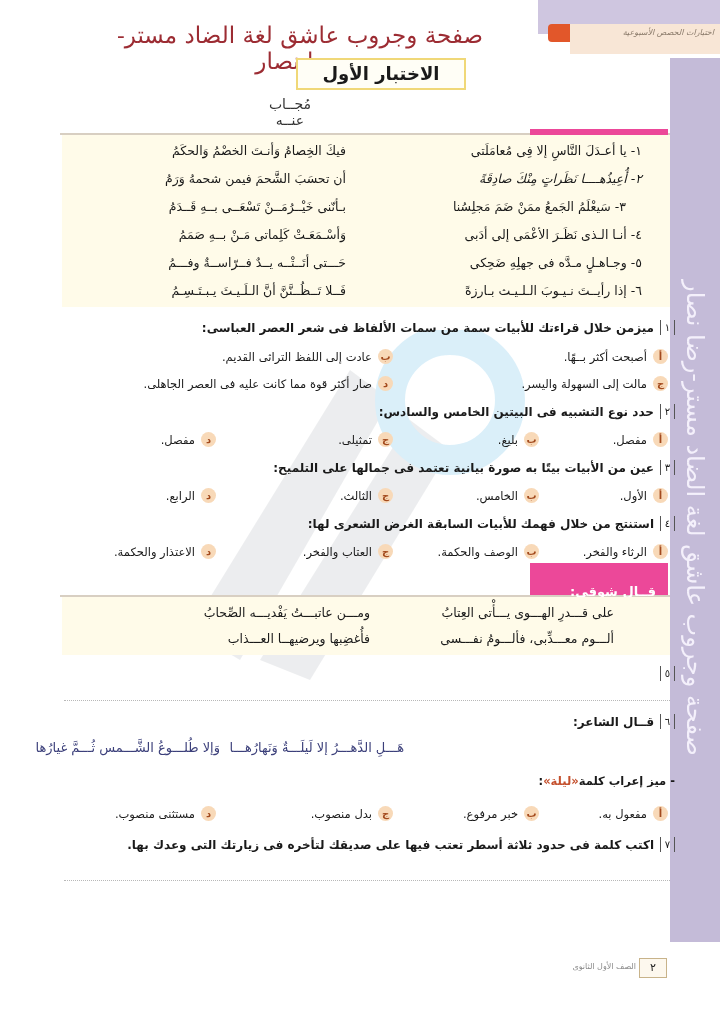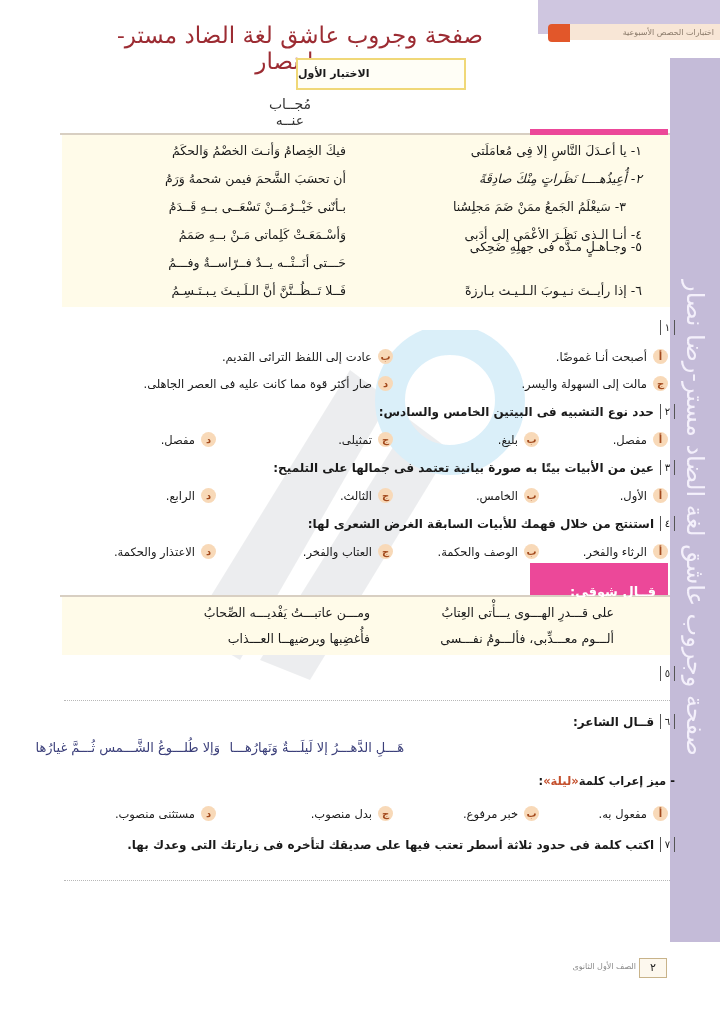--- a/index.html
+++ b/index.html
@@ -1,32 +1,32 @@
 <!DOCTYPE html>
 <html lang="ar" dir="rtl"><head>
   <meta charset="utf-8">
   <style>
     * { box-sizing: border-box; margin: 0; padding: 0; }
     html, body { width: 720px; height: 1019px; background: #ffffff; overflow: hidden; }
     body { position: relative; font-family: "DejaVu Sans", "Liberation Sans", sans-serif; color: #1a1a1a; direction: rtl; }
 
     
     .top-purple { position: absolute; right: 0; top: 0; width: 182px; height: 34px; background: #cfc6e0; }
-    .top-tab { position: absolute; right: 0; top: 24px; width: 172px; height: 16px; display: flex; flex-direction: row; }
+    .top-tab { position: absolute; right: 0; top: 24px; width: 172px; height: 30px; display: flex; flex-direction: row; font-style: italic; }
     .top-tab-orange { width: 22px; height: 18px; background: #e2572a; border-radius: 4px 0 0 4px; order: 0; }
     .top-tab-label { flex: 1; background: #f8e6d6; color: #8a7a6a; font-size: 8px; line-height: 18px; padding-right: 6px; text-align: right; }
 
     
     .side-strip { position: absolute; right: 0; top: 58px; width: 50px; height: 884px; background: #c4bbd8; }
     .side-text { position: absolute; right: 7px; top: 240px; width: 36px; height: 440px; display: flex; align-items: center; justify-content: center; }
     .side-text span { display: block; transform: rotate(90deg); white-space: nowrap; color: #f4f0fb; font-size: 24px; letter-spacing: 0; }
 
     
     .page-title { position: absolute; left: 100px; top: 22px; width: 400px; text-align: center; color: #9c2c33; font-size: 23px; font-family: "DejaVu Serif", "Liberation Serif", serif; }
-    .exam-box { position: absolute; left: 296px; top: 58px; width: 170px; height: 32px; border: 2px solid #f0d878; background: #fffef6; text-align: left; font-size: 11px; font-weight: bold; line-height: 28px; }
+    .exam-box { position: absolute; left: 296px; top: 58px; width: 170px; height: 32px; border: 2px solid #f0d878; background: #fffef6; text-align: center; font-size: 18px; font-weight: bold; line-height: 28px; }
     .answered-label { position: absolute; left: 260px; top: 96px; width: 60px; text-align: center; font-size: 14px; color: #333; }
 
     
     .sec-head { position: absolute; height: 26px; background: #ec4899; color: #ffffff; font-weight: bold; font-size: 13px; line-height: 26px; padding: 16px 12px; text-align: right; margin-top: 21px; }
     .sec-line { position: absolute; height: 2px; background: #d8cfc2; }
 
     
     .poem-box { position: absolute; background: #fffbe9; }
     .poem-row { position: absolute; font-size: 12.5px; white-space: nowrap; font-family: "DejaVu Sans", sans-serif; }
 
@@ -77,32 +77,33 @@
 <div class="sec-head" style="right:52px; top:108px; width:138px;">قال المتنبى:</div>
 <div class="poem-box" style="left:62px; top:135px; width:608px; height:172px;">
   <div class="poem-row" style="right:28px; top:8px;">١- يا أعـدَلَ النَّاسِ إلا فِى مُعامَلَتى</div>
   <div class="poem-row" style="right:324px; top:8px;">فيكَ الخِصامُ وَأنـتَ الخصْمُ وَالحكَمُ</div>
   <div class="poem-row" style="right:28px; top:36px;font-style:italic;">٢- أُعِيذُهــــا نَظَراتٍ مِنْكَ صادِقَةً</div>
   <div class="poem-row" style="right:324px; top:36px;">أن تحسَبَ الشَّحمَ فيمن شحمهُ وَرَمُ</div>
   <div class="poem-row" style="right:44px; top:64px;">٣- سَيعْلَمُ الجَمعُ ممَنْ ضَمَ مَجلِسُنا</div>
   <div class="poem-row" style="right:324px; top:64px;">بـأنّنى خَيْــرُمَــنْ تَسْعَــى بــهِ قَــدَمُ</div>
   <div class="poem-row" style="right:28px; top:92px;">٤- أنـا الـذى نَظَـرَ الأعْمَى إلى أدَبى</div>
   <div class="poem-row" style="right:324px; top:92px;">وَأسْـمَعَـتْ كَلِماتى مَـنْ بــهِ صَمَمُ</div>
-  <div class="poem-row" style="right:28px; top:104px;">٥- وجـاهـلٍ مـدَّه فى جهلِهِ ضَحِكى</div>
+  <div class="poem-row" style="right:28px; top:120px;">٥- وجـاهـلٍ مـدَّه فى جهلِهِ ضَحِكى</div>
   <div class="poem-row" style="right:324px; top:120px;">حَـــتى أتَــتْــه يــدٌ فــرّاســةٌ وفـــمُ</div>
   <div class="poem-row" style="right:28px; top:148px;">٦- إذا رأيــتَ نـيـوبَ الـلـيـث بـارزةً</div>
   <div class="poem-row" style="right:324px; top:148px;">فَــلا تَــظُــنَّنَّ أنَّ الـلَـيـثَ يـبـتَـسِـمُ</div>
 </div>
 
 <div class="q" style="top:320px;">
   <span class="q-num">١</span>
+  <span>ميزمن خلال قراءتك للأبيات سمة من سمات الألفاظ فى شعر العصر العباسى:</span>
 </div>
 <div class="opt" style="right:52px; top:349px;">
   <span class="badge">أ</span>
-  <span>أصبحت أنـا غموضًا.</span>
+  <span>أصبحت أكثر بــهًا.</span>
 </div>
 <div class="opt" style="right:327px; top:349px;">
   <span class="badge">ب</span>
   <span>عادت إلى اللفظ التراثى القديم.</span>
 </div>
 <div class="opt" style="right:52px; top:376px;">
   <span class="badge">ج</span>
   <span>مالت إلى السهولة واليسر.</span>
 </div>
 <div class="opt" style="right:327px; top:376px;">

